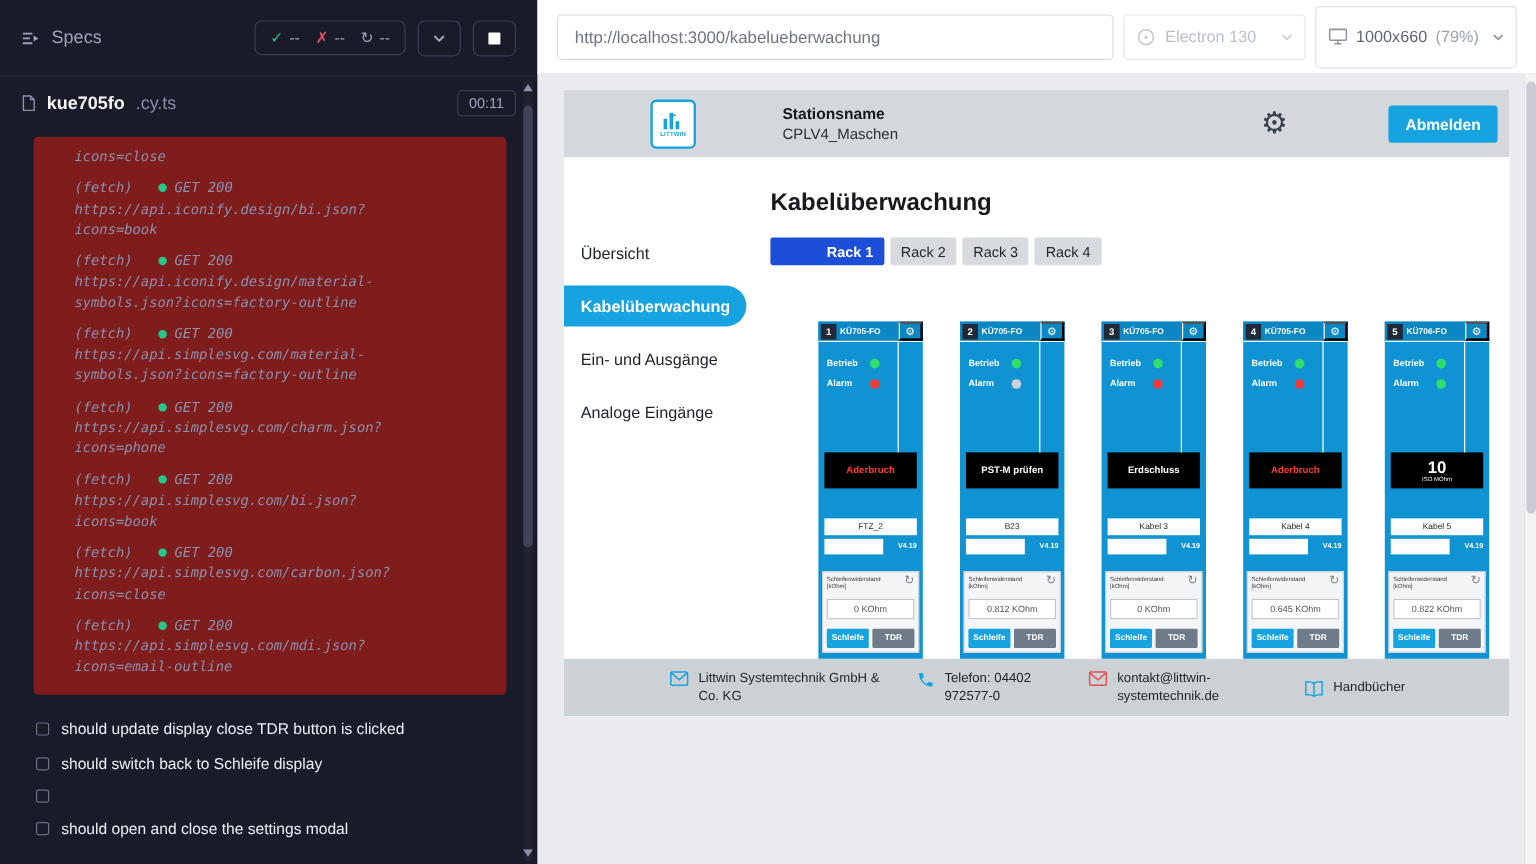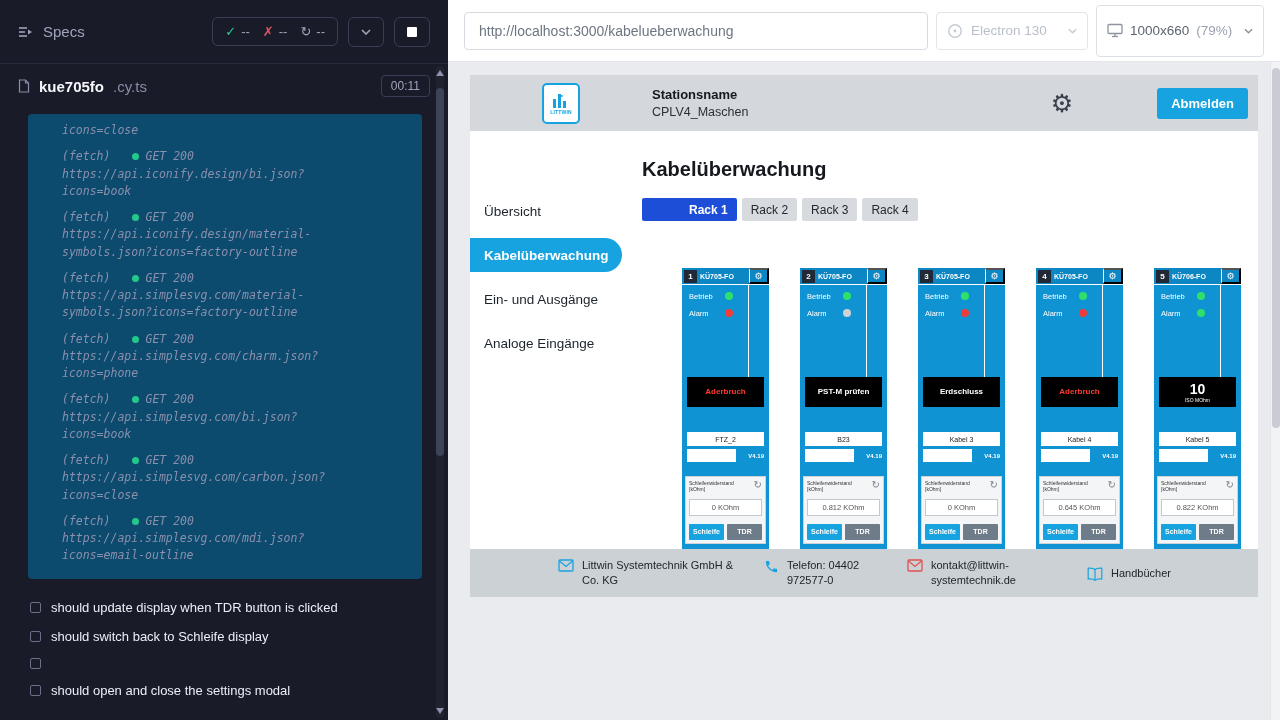--- a/index.html
+++ b/index.html
@@ -17,21 +17,21 @@
   .ic-x { color:#e0545e; font-size:13px; }
   .ic-ref { color:#9fa4bd; font-size:13px; }
   .icon-btn { width:36px; height:30px; border:1px solid #3a3e55; border-radius:6px; display:flex; align-items:center; justify-content:center; background:transparent; }
   .stop-sq { width:10px; height:10px; background:#ffffff; border-radius:1px; }
 
   .spec-row { height:44px; display:flex; align-items:center; gap:9px; padding:0 18px; }
   .spec-name { color:#f5f6fa; font-size:15px; font-weight:bold; }
   .spec-ext { color:#888da9; font-size:15px; }
   .timer { margin-left:auto; border:1px solid #3a3e55; color:#9fa4bd; font-size:12px; border-radius:4px; padding:3px 9px; }
 
-  .log-block { margin:6px 26px 0 28px; background:#0c4a6e; border-radius:4px;
+  .log-block { margin:6px 26px 0 28px; background:#7f1d1d; border-radius:4px;
                padding:8px 12px 14px 34px;
                font-family:"DejaVu Sans Mono", monospace; font-style:italic;
                font-size:11.5px; color:#8b90ad; line-height:1.5; }
   .log-entry { margin-top:9px; }
   .log-line1 { display:flex; align-items:center; }
   .log-dot { width:7px; height:7px; border-radius:50%; background:#23c98a; margin-left:22px; margin-right:6px; flex-shrink:0; }
   .log-url { width:272px; word-break:break-word; overflow-wrap:break-word; }
 
   .tests { margin-top:14px; }
   .test-item { display:flex; align-items:center; gap:10px; padding:7px 16px 7px 30px; color:#eceef6; font-size:13px; }
@@ -80,21 +80,21 @@
   .tab.active { background:#1d4ed8; color:#fff; font-weight:bold;padding-left:47px; }
 
   .cards { display:flex; gap:31px; margin-top:47px; padding-left:40px; }
   .card { width:87px; height:312px; background:#0f93d2; flex-shrink:0; position:relative; }
   .card-head { height:17px; display:flex; align-items:center; border-bottom:1px solid #fff; background:#0d86c4; }
   .card-num { width:13px; height:13px; background:#222936; color:#fff; font-size:8px; font-weight:bold; display:flex; align-items:center; justify-content:center; margin-left:2px; }
   .card-model { font-size:7px; font-weight:bold; color:#fff; margin-left:3px; white-space:nowrap; }
   .card-gear { margin-left:auto; width:20px; height:100%; border-left:1px solid #fff; display:flex; align-items:center; justify-content:center; color:#fff; font-size:9px; background:none; }
   .card-leds { position:relative; height:92px; padding:7px 0 0 7px; }
   .card-leds::after { content:""; position:absolute; right:20px; top:0; bottom:0; width:1px; background:#fff; }
-  .led-row { display:flex; align-items:flex-start; height:15px; margin-bottom:2px; }
+  .led-row { display:flex; align-items:flex-end; height:15px; margin-bottom:2px;font-weight:bold; }
   .led-label { color:#fff; font-size:7.5px; width:36px; }
   .led { width:8px; height:8px; border-radius:50%; }
   .led[data-led="green"] { background:#2ee06a; }
   .led[data-led="red"] { background:#f23b3b; }
   .led[data-led="gray"] { background:#cdd2d6; }
   .status-box { margin:0 5px; height:30px; background:#000; display:flex; flex-direction:column; align-items:center; justify-content:center; text-align:center; }
   .status-main { font-size:8px; font-weight:bold; line-height:1.15; padding:0 2px; }
   .status-box[data-color="red"] .status-main { color:#ff3b30; }
   .status-box[data-color="white"] .status-main { color:#ffffff; }
   .status-sub { font-size:5px; color:#fff; }
@@ -231,21 +231,21 @@
             <span class="log-dot"></span>
             <span>GET 200</span>
           </div>
         <div class="log-url">https://api.simplesvg.com/mdi.json?icons=email-outline</div>
       </div>
     </div>
 
     <div class="tests">
       <div class="test-item">
           <span class="test-box"></span>
-          <span>should update display when TDR button is clicked</span>
+          <span>should update display close TDR button is clicked</span>
         </div>
       <div class="test-item">
           <span class="test-box"></span>
           <span>should switch back to Schleife display</span>
         </div>
       <div class="test-item">
           <span class="test-box"></span>
         </div>
       <div class="test-item">
           <span class="test-box"></span>

